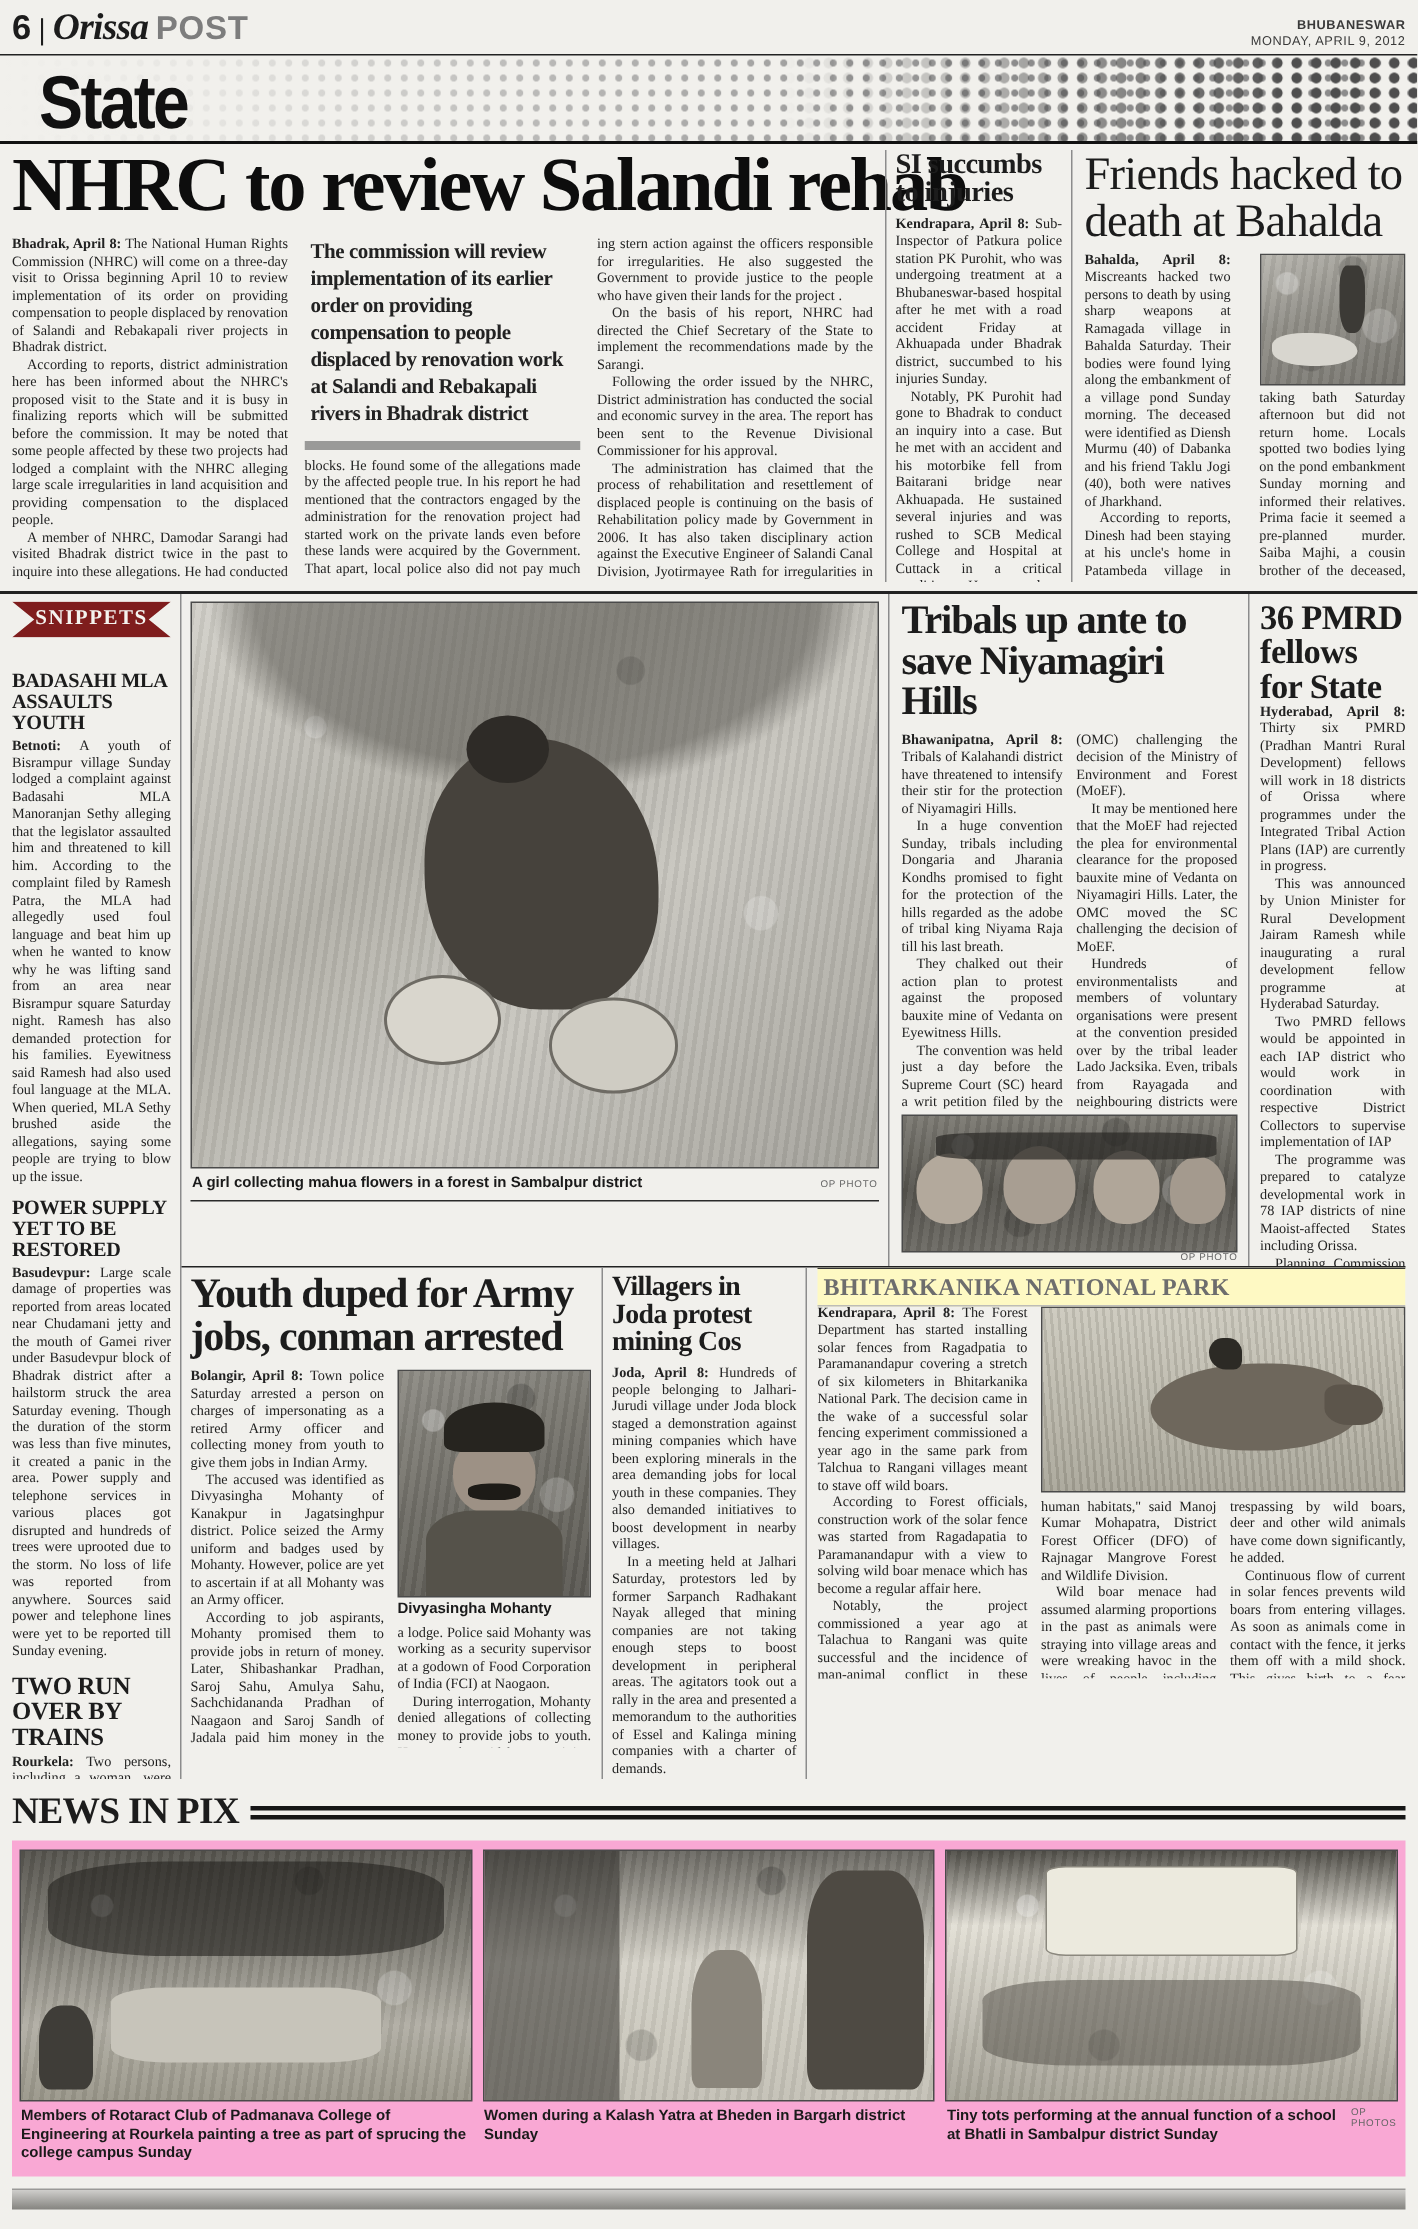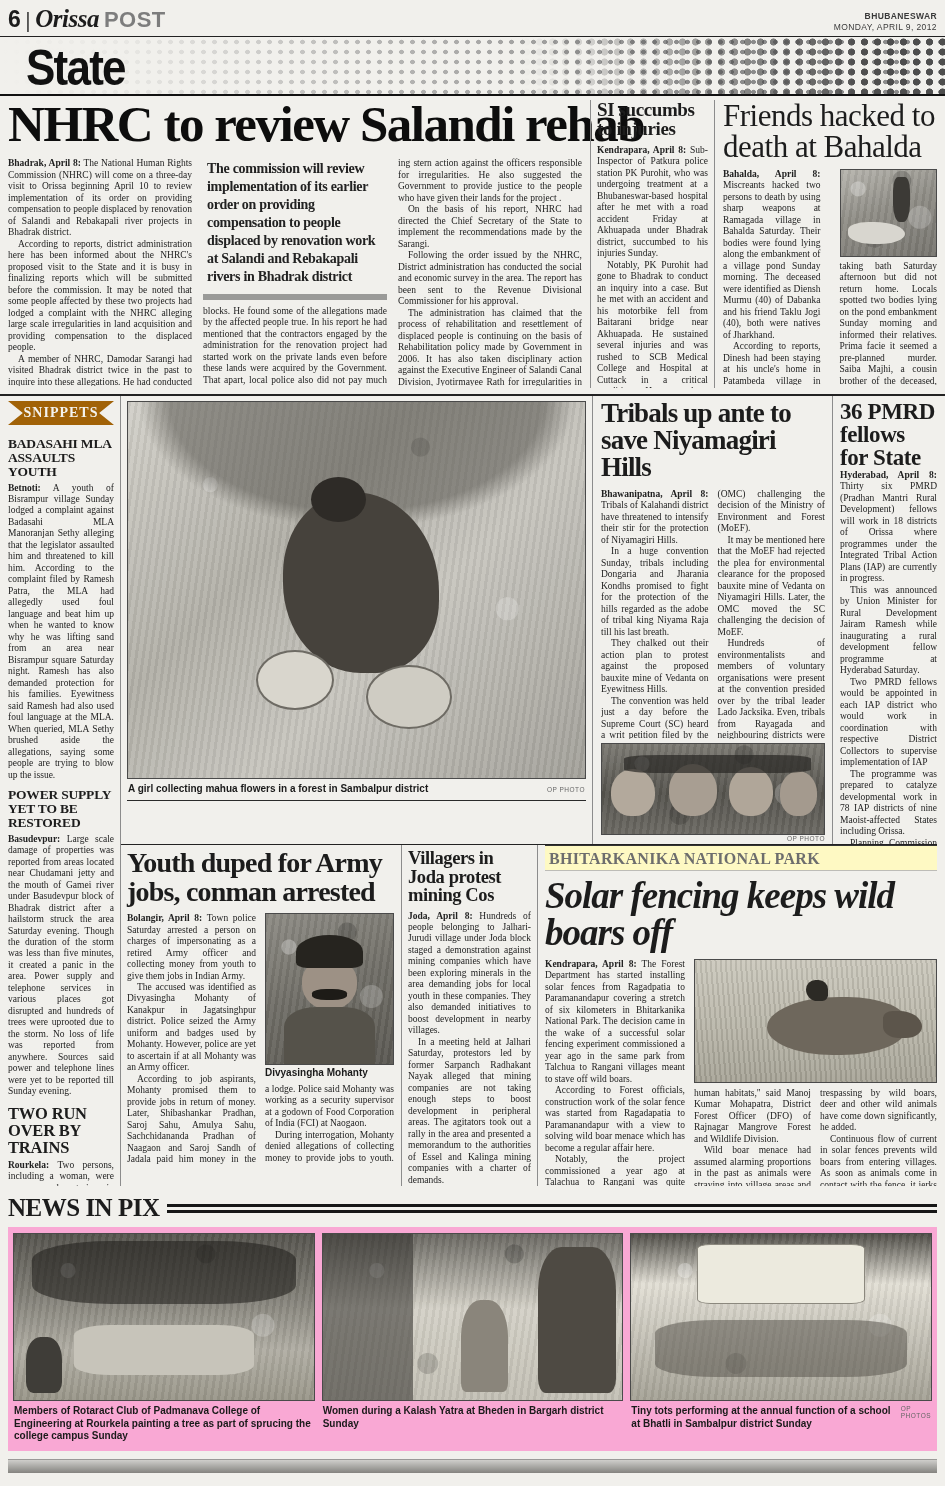--- a/index.html
+++ b/index.html
@@ -55,22 +55,22 @@
     padding:2px 2px 8px 4px; border-bottom:6px solid #9a9a98; margin-bottom:6px; }
   .si-block{ width:124px; border-left:1px solid #8c8c8c; padding:0 6px; overflow:hidden; }
   .si-hl{ font-weight:bold; font-size:19px; line-height:1; letter-spacing:-.4px; margin-bottom:7px; }
   .friends-block{ flex:1; border-left:1px solid #8c8c8c; padding-left:8px; overflow:hidden; }
   .friends-hl{ font-size:31px; line-height:1; letter-spacing:-.5px; font-weight:normal; margin-bottom:7px; }
   .friends-cols{ display:flex; gap:19px; height:216px; overflow:hidden;font-family:Liberation Serif, serif; }
   .friends-cols .c{ flex:1; }
   
   .mid-low-wrap{ display:flex; padding:0 8px; border-top:2px solid #222; }
   .snippets{ width:113px; border-right:1px solid #8c8c8c; padding:5px 6px 0 0; height:790px; overflow:hidden; }
-  .snip-badge{ background:#a16207; color:#f4f3ef; text-align:center; font-weight:bold; font-size:14px;
-    letter-spacing:1px; padding:4px 0; clip-path:polygon(0 0,100% 0,86% 50%,100% 100%,0 100%,14% 50%); margin-bottom:12px; }
+  .snip-badge{ background:#7f1d1d; color:#f4f3ef; text-align:center; font-weight:bold; font-size:14px;
+    letter-spacing:1px; padding:4px 0; clip-path:polygon(0 0,100% 0,86% 50%,100% 100%,0 100%,14% 50%); margin-bottom:22px; }
   .snip-title{ font-weight:bold; font-size:13.5px; line-height:1.05; letter-spacing:-.2px; margin:7px 0 3px 0; }
   .snip-title.big{ font-size:16.5px; }
   .main-col{ flex:1; display:flex; flex-direction:column; }
   .mid-row{ display:flex; height:448px; }
   .gphoto-col{ width:472px; padding:5px 6px 0 6px; border-right:1px solid #8c8c8c; }
   .gphoto{ height:378px; }
   .gcap-row{ display:flex; justify-content:space-between; align-items:baseline; padding:4px 1px; border-bottom:1px solid #2a2a2a; }
   .tribals-block{ width:239px; padding:4px 7px 0 8px; overflow:hidden; }
   .tribals-hl{ font-weight:bold; font-size:27px; line-height:1; letter-spacing:-.8px; margin-bottom:8px; }
   .tribals-cols{ display:flex; gap:9px; height:250px; overflow:hidden; }
@@ -329,21 +329,20 @@
           <p class="first"><span class="dl">Joda, April 8:</span> <span>Hundreds of people belonging to Jalhari-Jurudi village under Joda block staged a demonstration against mining companies which have been exploring minerals in the area demanding jobs for local youth in these companies. They also demanded initiatives to boost development in nearby villages.</span></p>
           <div class="paras">
               <p>In a meeting held at Jalhari Saturday, protestors led by former Sarpanch Radhakant Nayak alleged that mining companies are not taking enough steps to boost development in peripheral areas. The agitators took out a rally in the area and presented a memorandum to the authorities of Essel and Kalinga mining companies with a charter of demands.</p>
             </div>
 
         </div>
       </article>
 
       <article class="solar-block">
         <div class="kicker">BHITARKANIKA NATIONAL PARK</div>
-        <h2 class="solar-hl">Solar fencing keeps wild boars off</h2>
         <div class="solar-content">
           <div class="solar-c1 btxt">
             <p class="first"><span class="dl">Kendrapara, April 8:</span> <span>The Forest Department has started installing solar fences from Ragadpatia to Paramanandapur covering a stretch of six kilometers in Bhitarkanika National Park. The decision came in the wake of a successful solar fencing experiment commissioned a year ago in the same park from Talchua to Rangani villages meant to stave off wild boars.</span></p>
             <div class="paras">
                 <p>According to Forest officials, construction work of the solar fence was started from Ragadapatia to Paramanandapur with a view to solving wild boar menace which has become a regular affair here.</p>
                 <p>Notably, the project commissioned a year ago at Talachua to Rangani was quite successful and the incidence of man-animal conflict in these villages considerably decreased over time. "Earlier, we had set up the solar fence on an experimental basis and since it yielded desired results, the Forest Department decided to expand it to ward off wild animals straying into</p>
               </div>
           </div>
           <div class="solar-right">
             <div class="photo boar-photo" style="background:linear-gradient(180deg,#cbc8bc 0%,#b8b5a8 55%,#a6a396 100%);">

